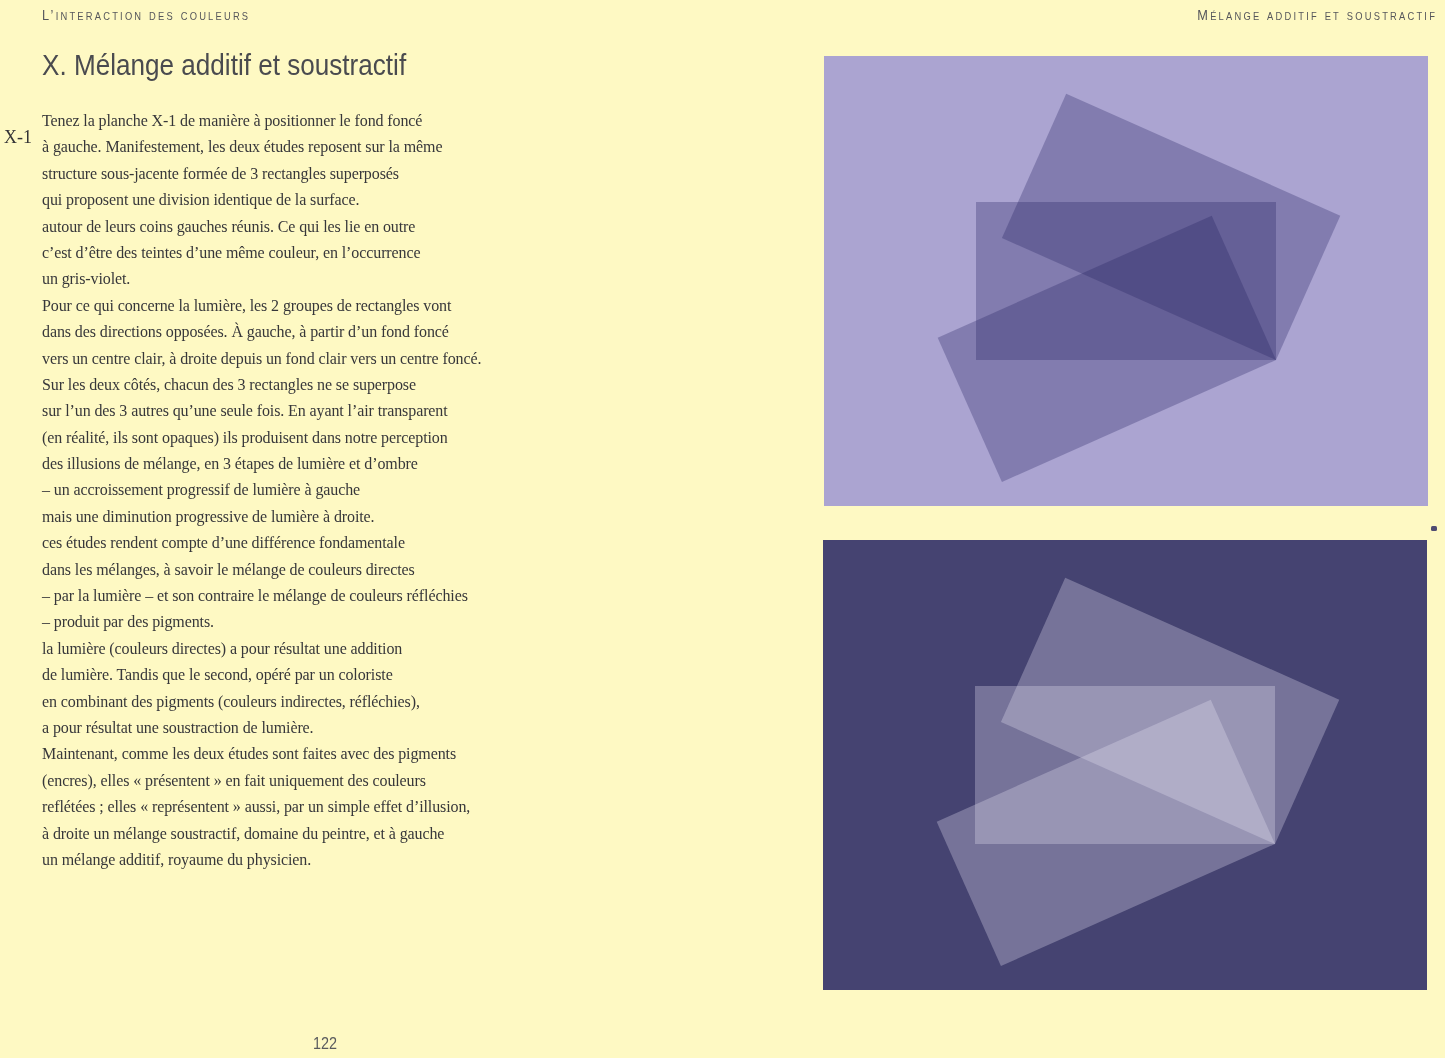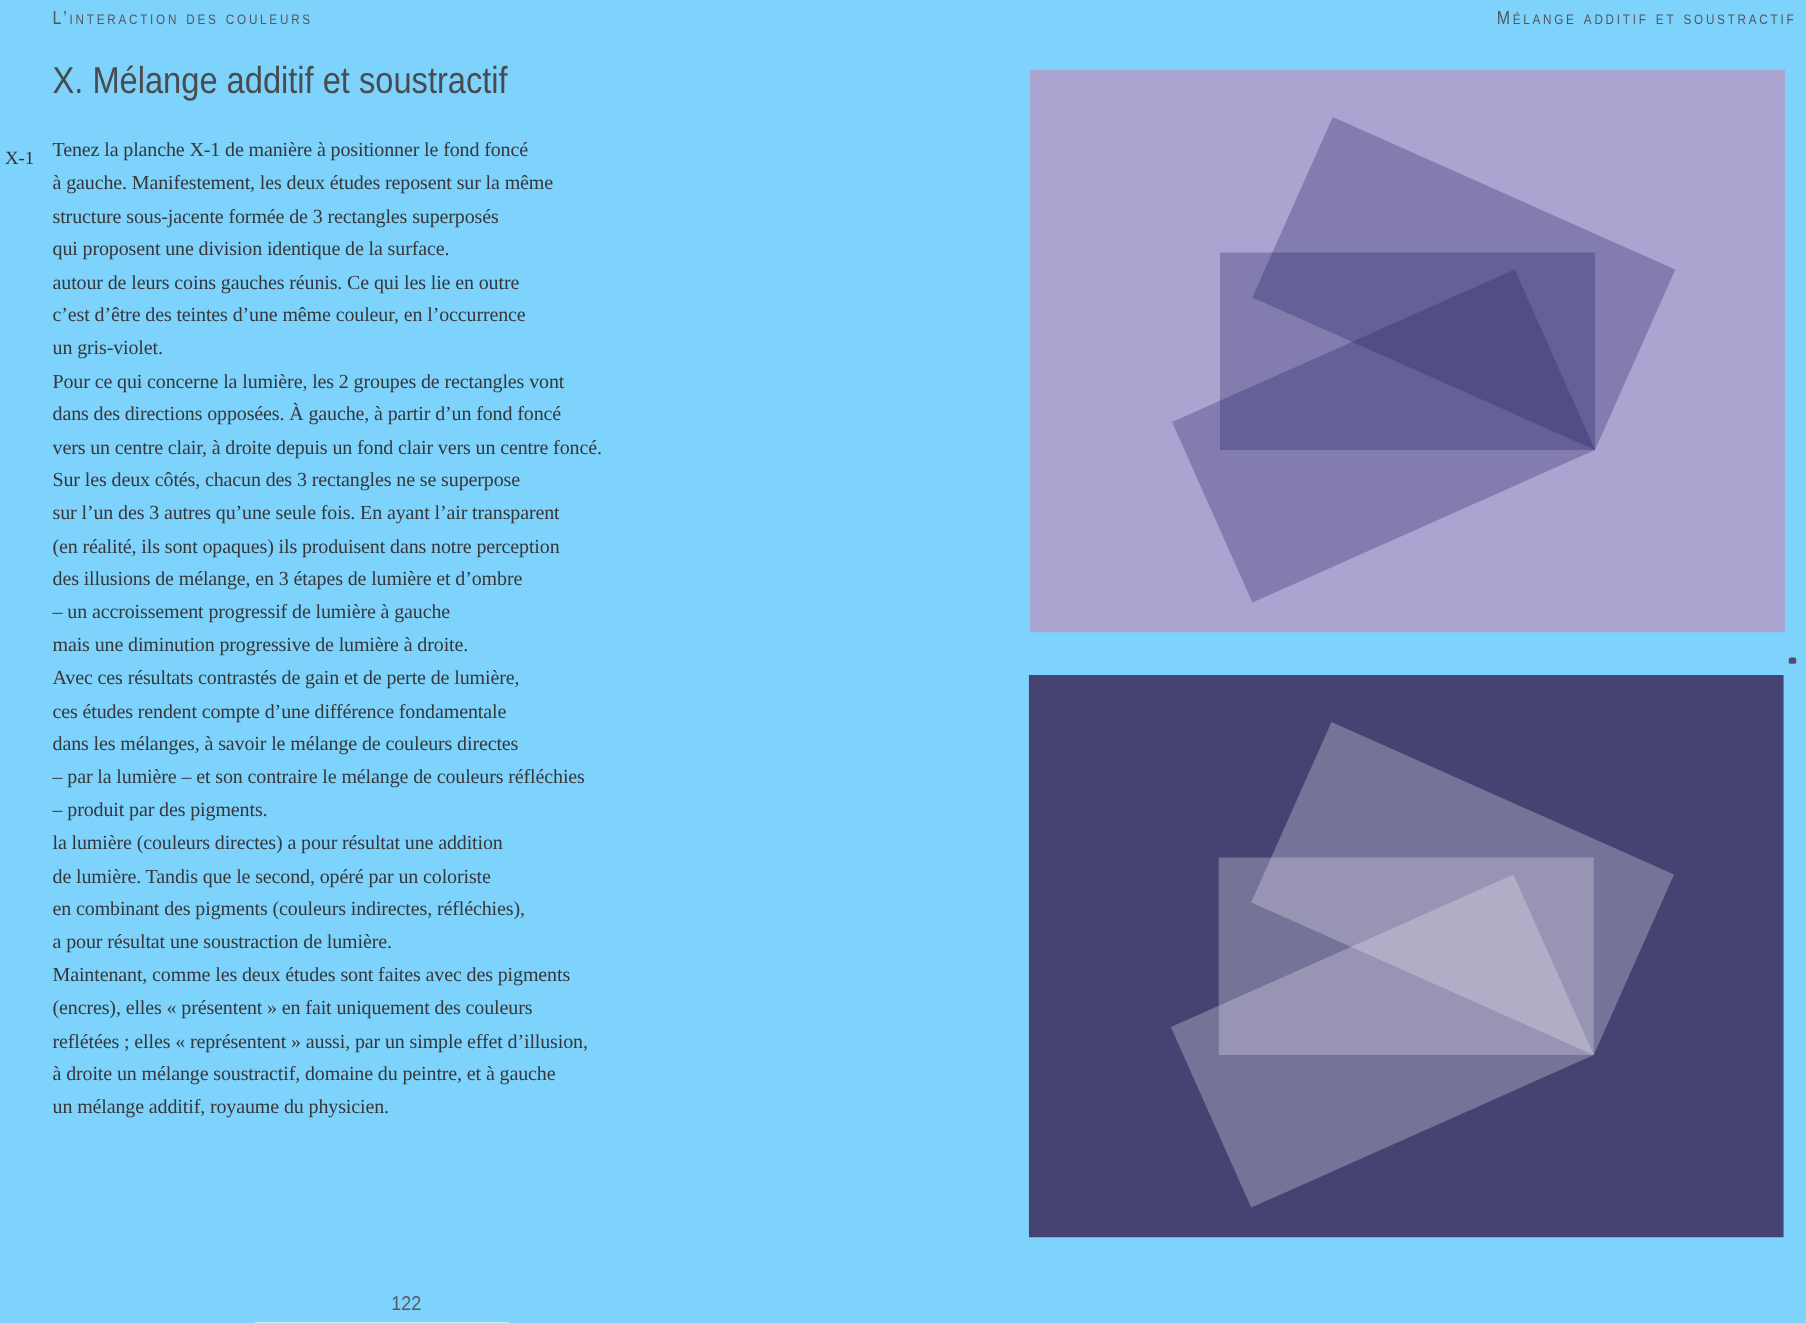--- a/index.html
+++ b/index.html
@@ -5,21 +5,21 @@
 <style>
   html, body {
     margin: 0;
     padding: 0;
     background: #ffffff;
   }
   #page {
     position: relative;
     width: 1445px;
     height: 1058px;
-    background: #7dd3fc;
+    background: #fef9c3;
     overflow: hidden;
     font-family: "Liberation Serif", serif;
   }
   .running-head {
     position: absolute;
     top: 6px;
     font-family: "Liberation Sans", sans-serif;
     font-size: 15px;
     font-variant: small-caps;
     letter-spacing: 2.6px;
@@ -44,22 +44,22 @@
     font-size: 30px;
     font-weight: 400;
     color: #4a4b4f;
     white-space: nowrap;
     transform: scaleX(0.87);
     transform-origin: 0 0;
   }
   .margin-label {
     position: absolute;
     left: 4px;
-    top: 114px;
-    font-size: 15px;
+    top: 124px;
+    font-size: 18px;
     line-height: 26.4px;
     color: #333336;
   }
   .body-text {
     position: absolute;
     left: 42px;
     top: 108px;
     width: 660px;
     font-size: 16px;
     line-height: 26.4px;
@@ -117,21 +117,20 @@
     <div class="line">un gris-violet.</div>
     <div class="line">Pour ce qui concerne la lumière, les 2 groupes de rectangles vont</div>
     <div class="line">dans des directions opposées. À gauche, à partir d’un fond foncé</div>
     <div class="line">vers un centre clair, à droite depuis un fond clair vers un centre foncé.</div>
     <div class="line">Sur les deux côtés, chacun des 3 rectangles ne se superpose</div>
     <div class="line">sur l’un des 3 autres qu’une seule fois. En ayant l’air transparent</div>
     <div class="line">(en réalité, ils sont opaques) ils produisent dans notre perception</div>
     <div class="line">des illusions de mélange, en 3 étapes de lumière et d’ombre</div>
     <div class="line">– un accroissement progressif de lumière à gauche</div>
     <div class="line">mais une diminution progressive de lumière à droite.</div>
-    <div class="line">Avec ces résultats contrastés de gain et de perte de lumière,</div>
     <div class="line">ces études rendent compte d’une différence fondamentale</div>
     <div class="line">dans les mélanges, à savoir le mélange de couleurs directes</div>
     <div class="line">– par la lumière – et son contraire le mélange de couleurs réfléchies</div>
     <div class="line">– produit par des pigments.</div>
     <div class="line">la lumière (couleurs directes) a pour résultat une addition</div>
     <div class="line">de lumière. Tandis que le second, opéré par un coloriste</div>
     <div class="line">en combinant des pigments (couleurs indirectes, réfléchies),</div>
     <div class="line">a pour résultat une soustraction de lumière.</div>
     <div class="line">Maintenant, comme les deux études sont faites avec des pigments</div>
     <div class="line">(encres), elles « présentent » en fait uniquement des couleurs</div>

